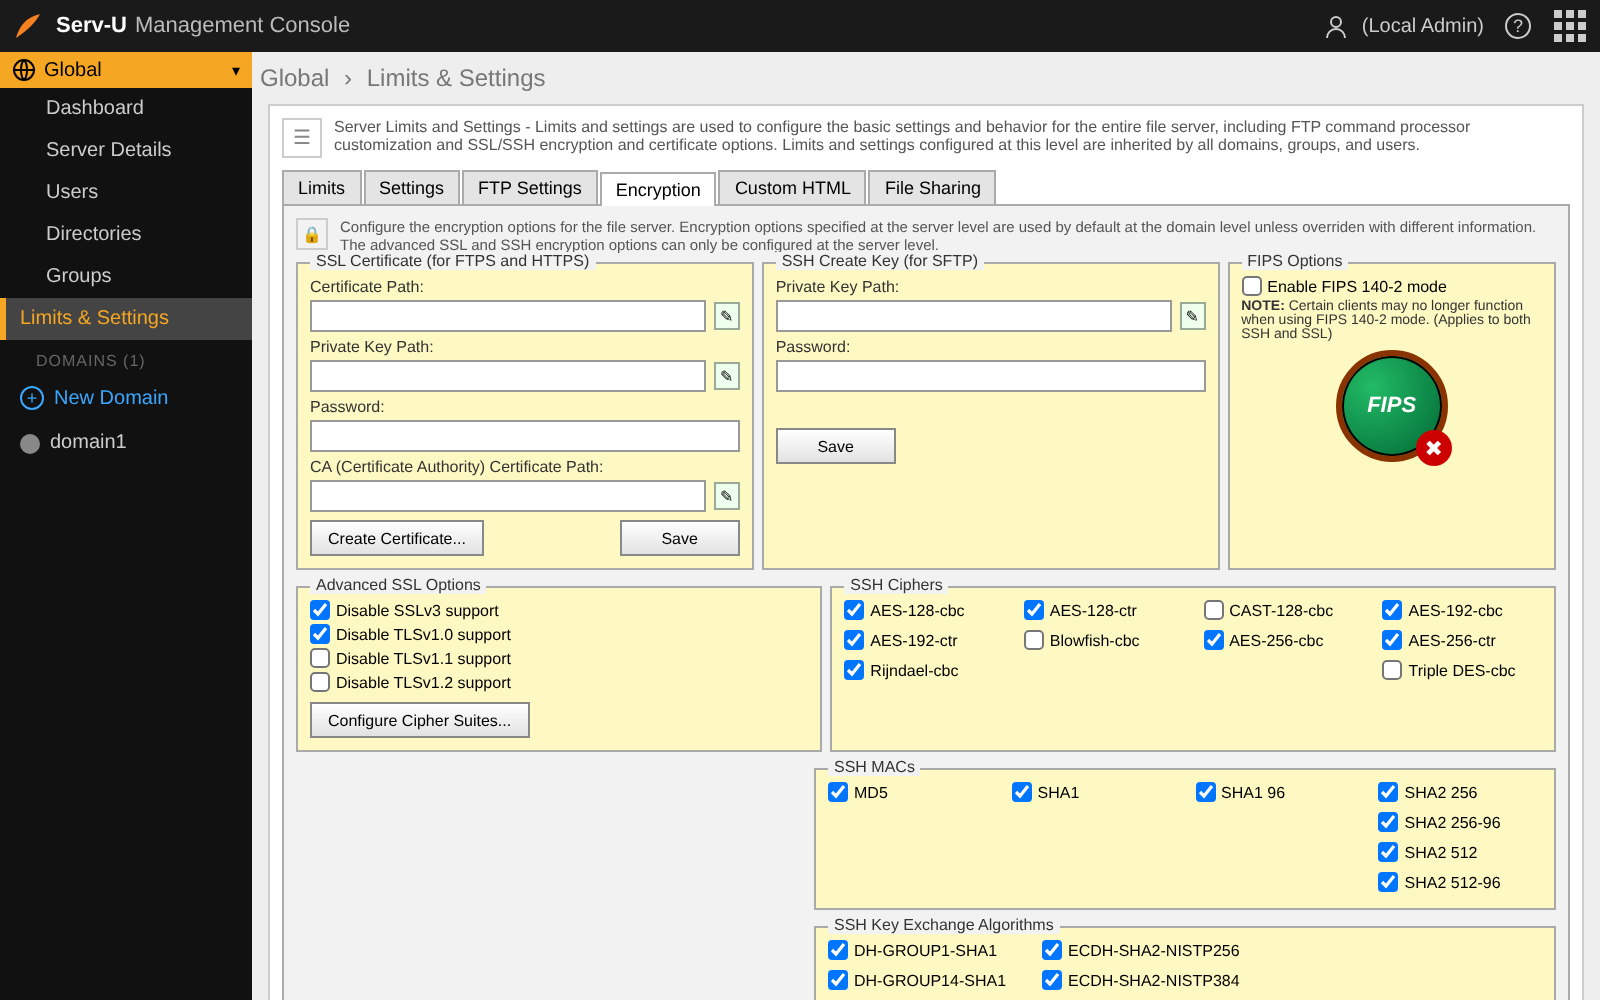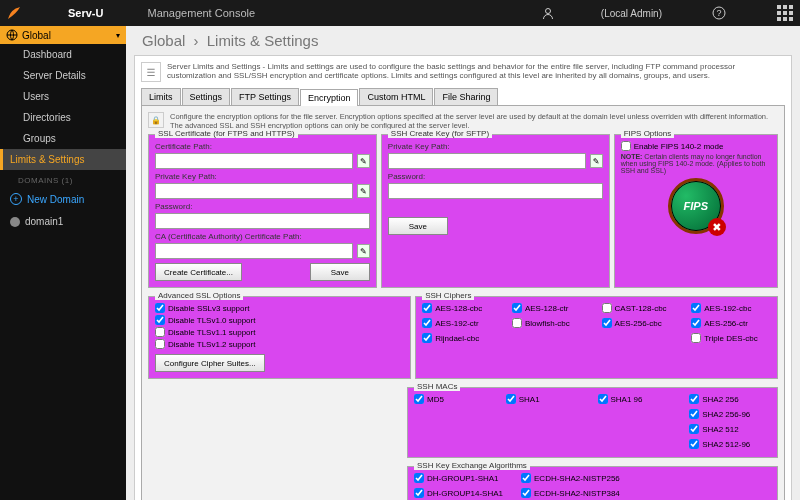--- a/index.html
+++ b/index.html
@@ -1,17 +1,17 @@
 <!DOCTYPE html>
 <html><head>
 <meta charset="utf-8">
 <style>
   * { box-sizing: border-box; margin: 0; padding: 0; font-family: Arial, Helvetica, sans-serif; }
   html, body { width: 800px; height: 500px; overflow: hidden; background:#eee; }
-  .topbar { height: 26px; background:#1a1a1a; color:#ddd; display:flex; align-items:center; padding:0 6px; font-size:11px;gap:40px; }
+  .topbar { height: 26px; background:#1a1a1a; color:#ddd; display:flex; align-items:center; padding:0 6px; font-size:11px; }
   .logo-swoosh { width:16px; height:16px; margin-right:6px; }
   .logo-swoosh svg { display:block; }
   .brand { font-weight:bold; color:#fff; margin-right:4px; }
   .brand-sub { color:#bbb; }
   .topbar-spacer { flex:1; }
   .top-icon { width:18px; height:18px; margin-left:8px; display:flex; align-items:center; justify-content:center; color:#ccc; cursor:pointer; }
   .user-lbl { font-size:10px; margin-left:4px; color:#ccc; }
   .apps { display:grid; grid-template-columns:repeat(3,4px); grid-gap:2px; }
   .apps span { width:4px; height:4px; background:#ccc; }
 
@@ -22,31 +22,31 @@
   .global-head .chev { margin-left:auto; font-size:8px; }
   .nav-item { padding:5px 23px; cursor:pointer; color:#ccc; font-size:10px; }
   .nav-item.active { background:#444; border-left:3px solid #f5a623; color:#f5a623; padding-left:7px; }
   .domains-hdr { padding:6px 18px 2px; font-size:8px; color:#666; letter-spacing:0.5px; }
   .new-domain { padding:6px 10px; color:#3aa7ff; cursor:pointer; display:flex; align-items:center; }
   .new-domain .plus { width:12px; height:12px; border:1px solid #3aa7ff; border-radius:50%; display:inline-flex; align-items:center; justify-content:center; margin-right:5px; font-size:9px; line-height:1; }
   .domain-item { padding:5px 10px; color:#ccc; cursor:pointer; display:flex; align-items:center; }
   .domain-item .d-icon { width:10px; height:10px; border-radius:50%; background:#888; margin-right:5px; }
 
   .content { flex:1; background:#eee; overflow:auto; }
-  .breadcrumb { padding:6px 16px; font-size:15px; color:#777; }
+  .breadcrumb { padding:6px 4px; font-size:12px; color:#777; }
   .breadcrumb span.sep { margin:0 4px; }
   .panel { margin:0 8px 8px; background:#fff; border:1px solid #ccc; padding:6px; }
   .desc-row { display:flex; font-size:8px; color:#555; margin-bottom:6px; }
   .desc-ico { width:20px; height:20px; border:1px solid #ccc; margin-right:6px; display:flex; align-items:center; justify-content:center; font-size:10px; color:#888; flex-shrink:0; }
   .tabs { display:flex; border-bottom:1px solid #aaa; margin-bottom:0; font-size:9px; }
   .tab { padding:3px 7px; border:1px solid #aaa; border-bottom:none; background:#e4e4e4; margin-right:1px; cursor:pointer; }
   .tab.active { background:#fff; position:relative; top:1px; }
   .tabbody { border:1px solid #aaa; border-top:none; background:#f2f2f2; padding:6px; }
   .enc-desc { display:flex; font-size:7.5px; color:#555; margin-bottom:4px; }
-  .fieldset { border:1px solid #aaa; padding:4px 6px 6px; margin-bottom:4px; position:relative; font-size:9px; background:#d946ef; }
+  .fieldset { border:1px solid #aaa; padding:4px 6px 6px; margin-bottom:4px; position:relative; font-size:9px; background:#fef9c3; }
   .fieldset > .legend { position:absolute; top:-6px; left:6px; background:#f2f2f2; padding:0 3px; font-size:8px; color:#333; }
   .row3 { display:flex; gap:4px; }
   .row3 > * { flex:1; }
   .frow { display:flex; align-items:center; gap:4px; margin:2px 0; }
   .flabel { font-size:8px; color:#333; display:block; margin-top:3px; }
   input.txt { width:100%; height:16px; border:1px solid #999; font-size:8px; padding:1px 3px; background:#fff; }
   button.btn { height:18px; font-size:8px; padding:0 8px; border:1px solid #888; background:linear-gradient(#fff,#e2e2e2); cursor:pointer; }
   .edit-ico { width:14px; height:14px; border:1px solid #9a9; background:#efe; display:inline-flex; align-items:center; justify-content:center; font-size:8px; cursor:pointer; }
   .chk { display:flex; align-items:center; font-size:8px; gap:3px; margin:2px 0; }
   .chk input { width:10px; height:10px; }

